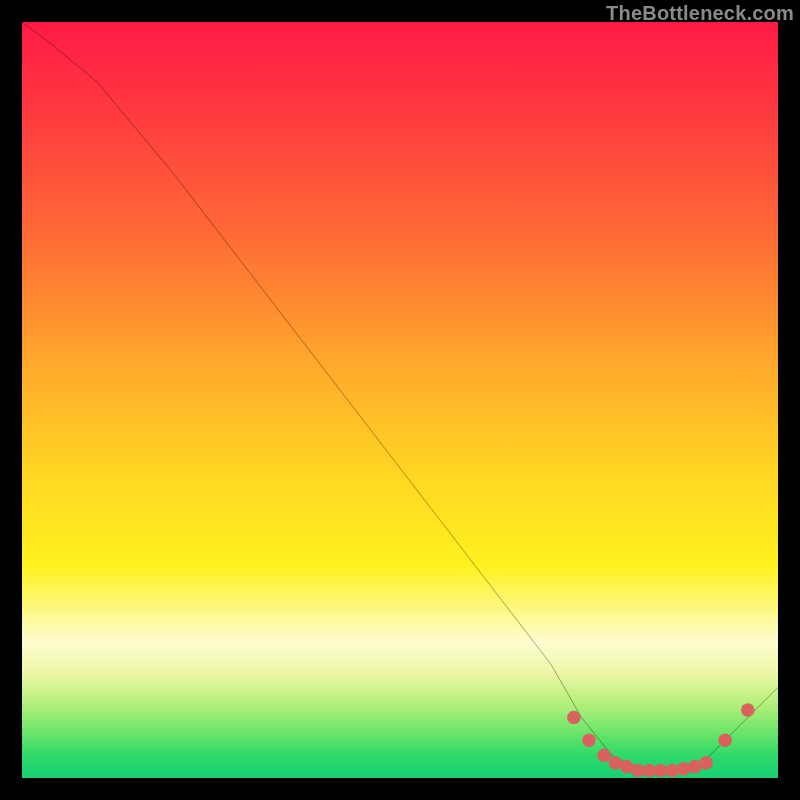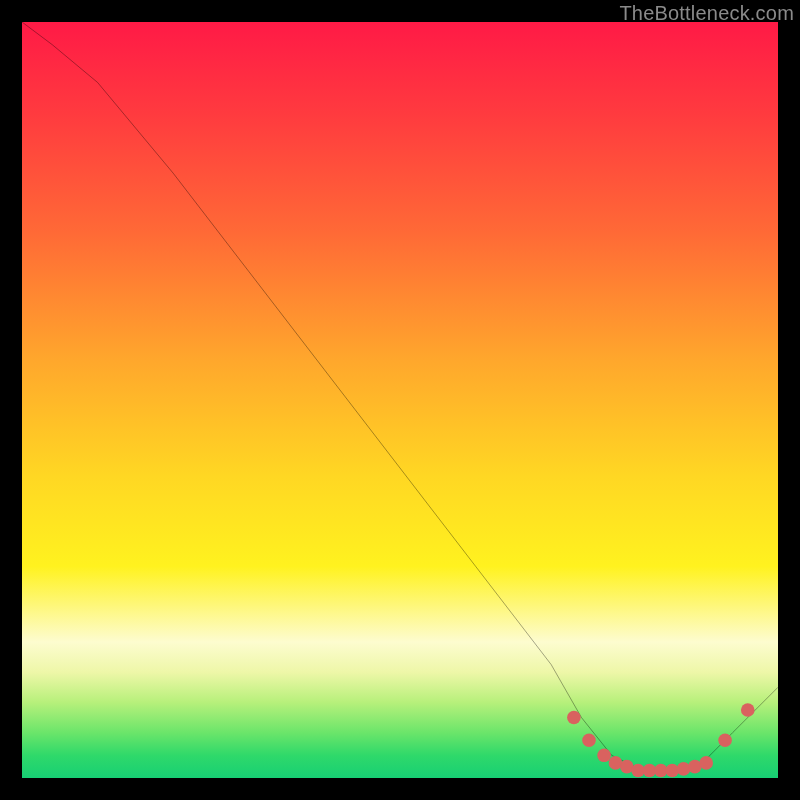--- a/index.html
+++ b/index.html
@@ -46,21 +46,21 @@
     top: 0;
     width: 756px;
     height: 756px;
   }
   .watermark {
     position: absolute;
     top: 2px;
     right: 6px;
     color: #8a8a8a;
     font-size: 20px;
-    font-weight: 400;
+    font-weight: 700;
     letter-spacing: 0.2px;
     user-select: none;
   }
 </style>
 </head>
 <body>
 
 <div class="frame">
 
   <div class="plot-area">

